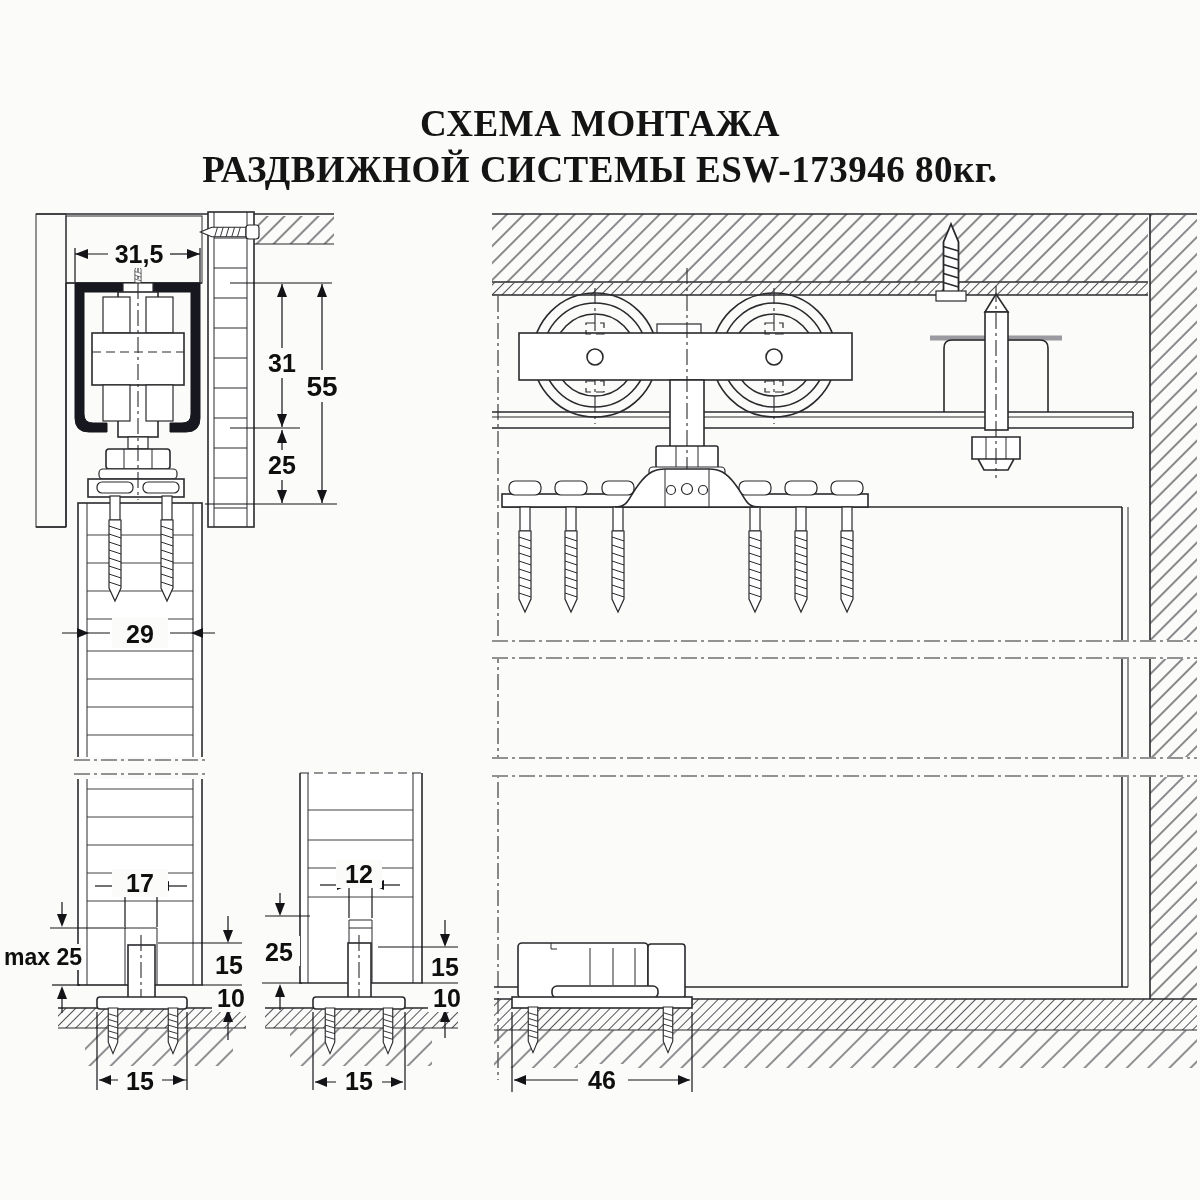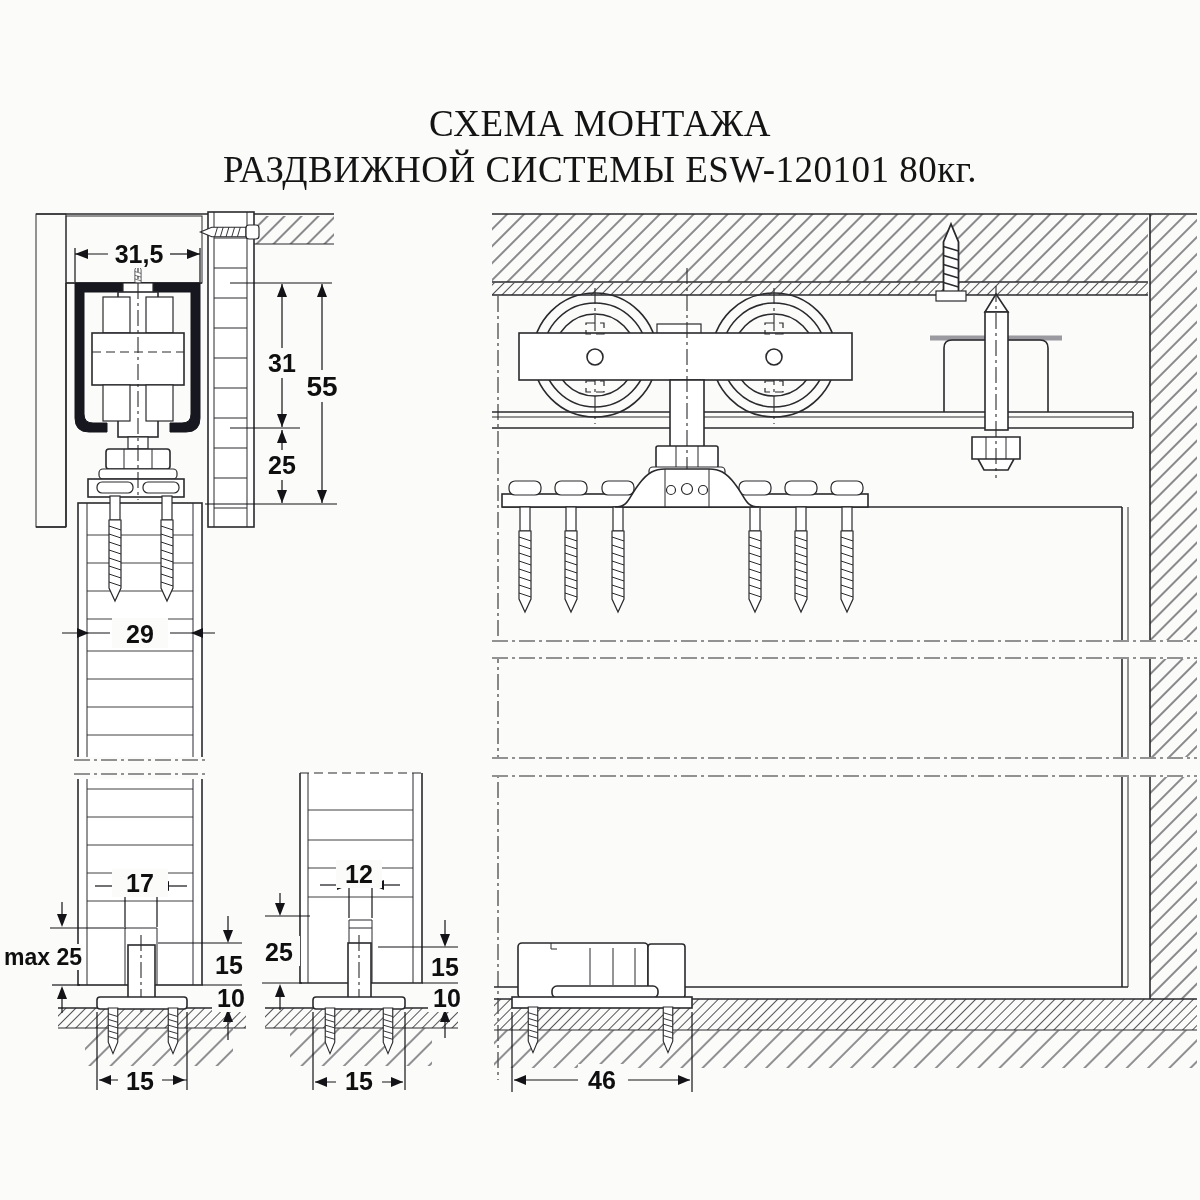--- a/index.html
+++ b/index.html
@@ -1,36 +1,36 @@
 <!DOCTYPE html>
 <html><head>
 <meta charset="utf-8">
 <style>
   html,body{margin:0;padding:0;}
   body{width:1200px;height:1200px;position:relative;background:#fbfbf9;font-family:"Liberation Sans",sans-serif;overflow:hidden;}
-  .title-line{position:absolute;left:0;width:1200px;text-align:center;font-family:"Liberation Serif",serif;font-weight:normal;color:#141414;font-size:37px;letter-spacing:.5px;}
+  .title-line{position:absolute;left:0;width:1200px;text-align:center;font-family:"Liberation Serif",serif;font-weight:bold;color:#141414;font-size:37px;letter-spacing:.5px;}
   #t1{top:102px;} #t2{top:148px;}
   svg{position:absolute;left:0;top:0;}
   .s  {stroke:#2a2a2e;fill:none;stroke-width:1.6;}
   .s1 {stroke:#2a2a2e;fill:none;stroke-width:1;}
   .w  {fill:#ffffff;stroke:#2a2a2e;stroke-width:1.6;}
   .wt {fill:#ffffff;stroke:#2a2a2e;stroke-width:1.2;}
   .dd {stroke:#2a2a2e;stroke-width:1.1;stroke-dasharray:16 4 3 4;fill:none;}
   .dash{stroke:#2a2a2e;stroke-width:1.2;stroke-dasharray:9 5;fill:none;}
   .dim{stroke:#141418;stroke-width:1.2;fill:none;}
   .ah {fill:#141418;stroke:none;}
   .bg {fill:#fbfbf9;stroke:none;}
   text.d{font:bold 25px "Liberation Sans",sans-serif;fill:#0f0f10;text-anchor:middle;}
   text.dl{text-anchor:start;font-size:23px;}
 </style>
 </head>
 <body>
 
 <div class="title-line" id="t1">СХЕМА МОНТАЖА</div>
-<div class="title-line" id="t2">РАЗДВИЖНОЙ СИСТЕМЫ ESW-120101 80кг.</div>
+<div class="title-line" id="t2">РАЗДВИЖНОЙ СИСТЕМЫ ESW-173946 80кг.</div>
 
 <svg width="1200" height="1200" viewBox="0 0 1200 1200">
 <defs>
   <pattern id="h1" width="12" height="12" patternUnits="userSpaceOnUse" patternTransform="rotate(-45)">
     <line x1="0" y1="6" x2="12" y2="6" stroke="#4c4c52" stroke-width="1.3"></line>
   </pattern>
   <pattern id="h2" width="7" height="7" patternUnits="userSpaceOnUse" patternTransform="rotate(-45)">
     <line x1="0" y1="3.5" x2="7" y2="3.5" stroke="#55555b" stroke-width="1"></line>
   </pattern>
   <pattern id="h3" width="15" height="15" patternUnits="userSpaceOnUse" patternTransform="rotate(-45)">

